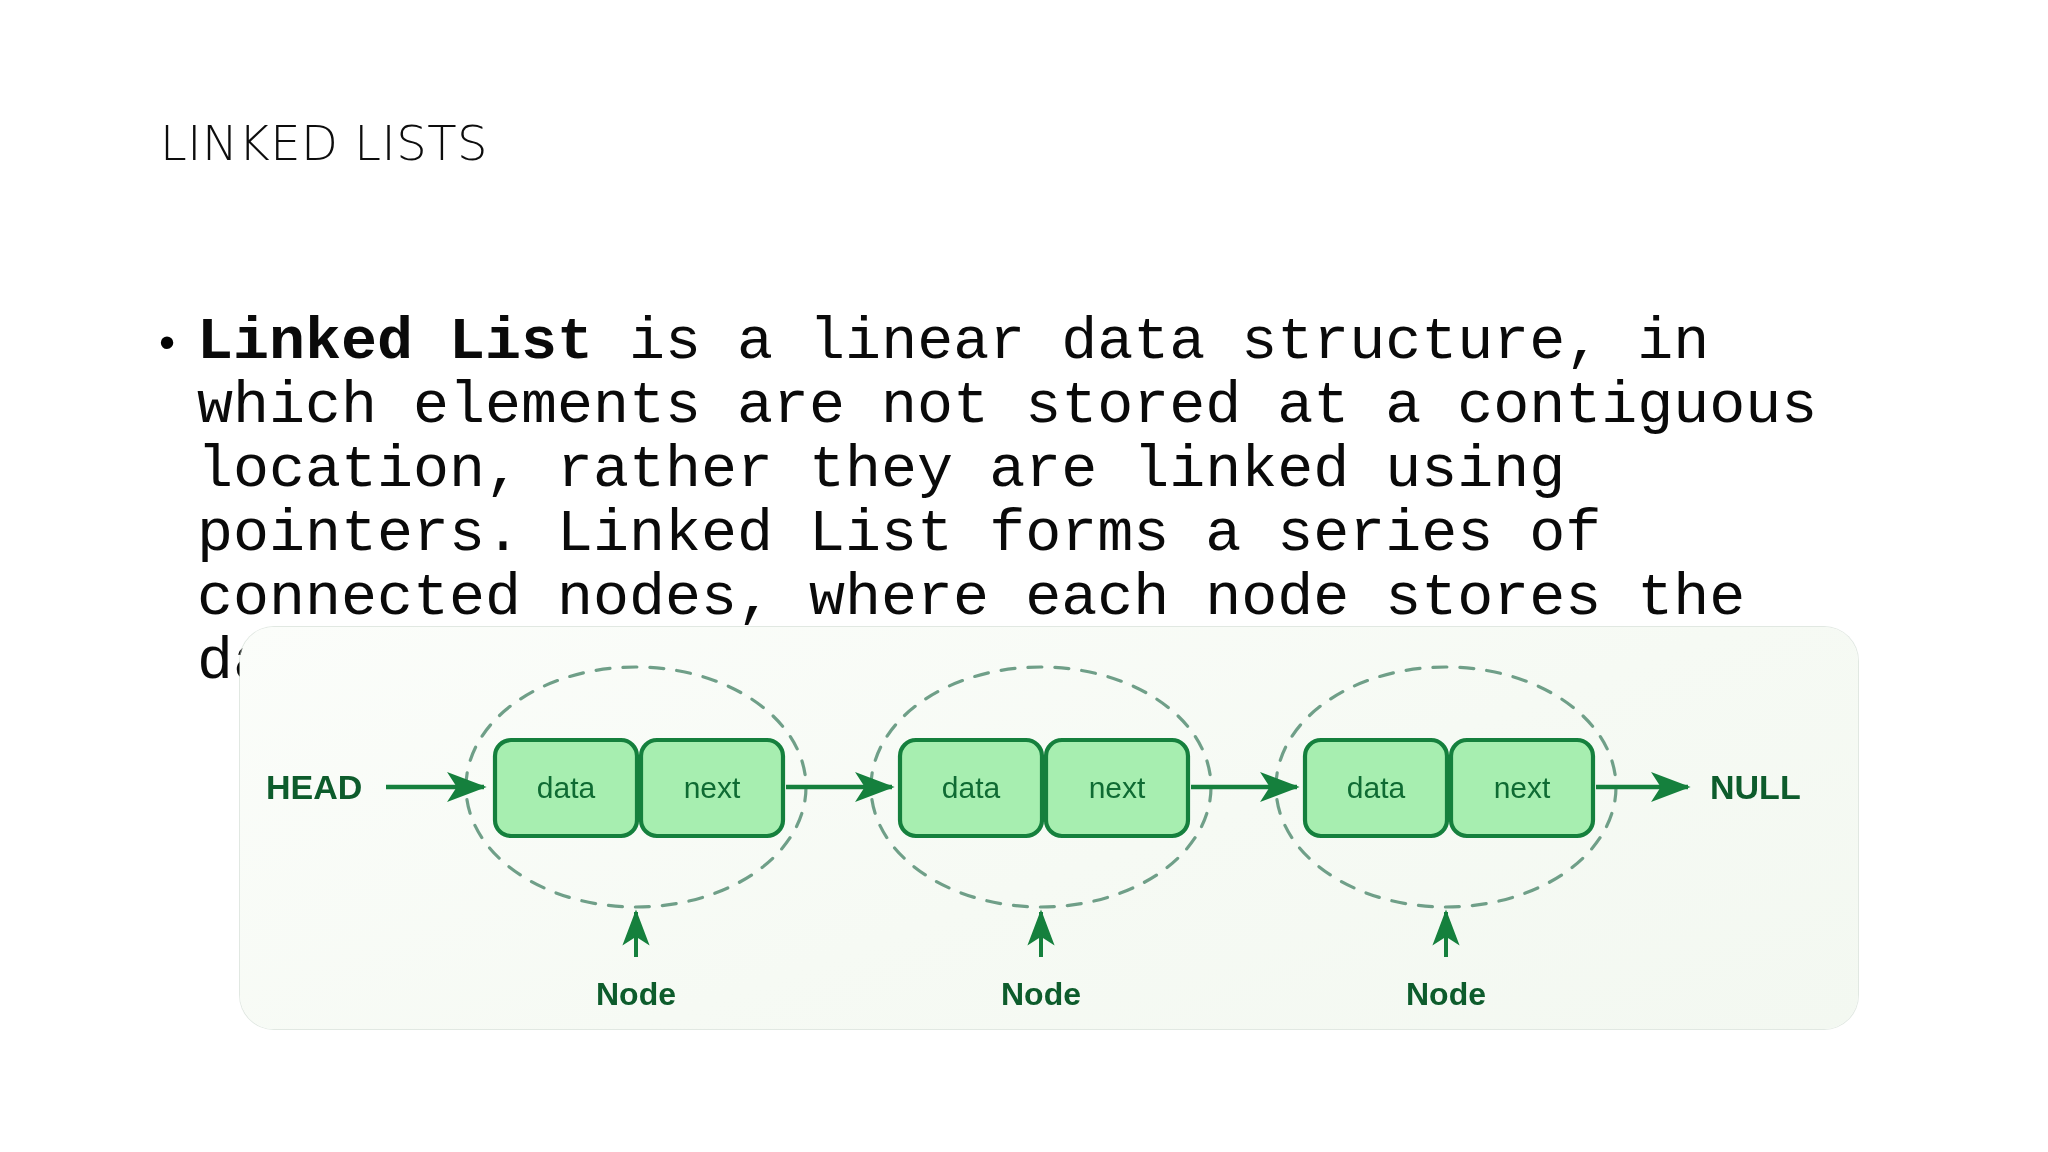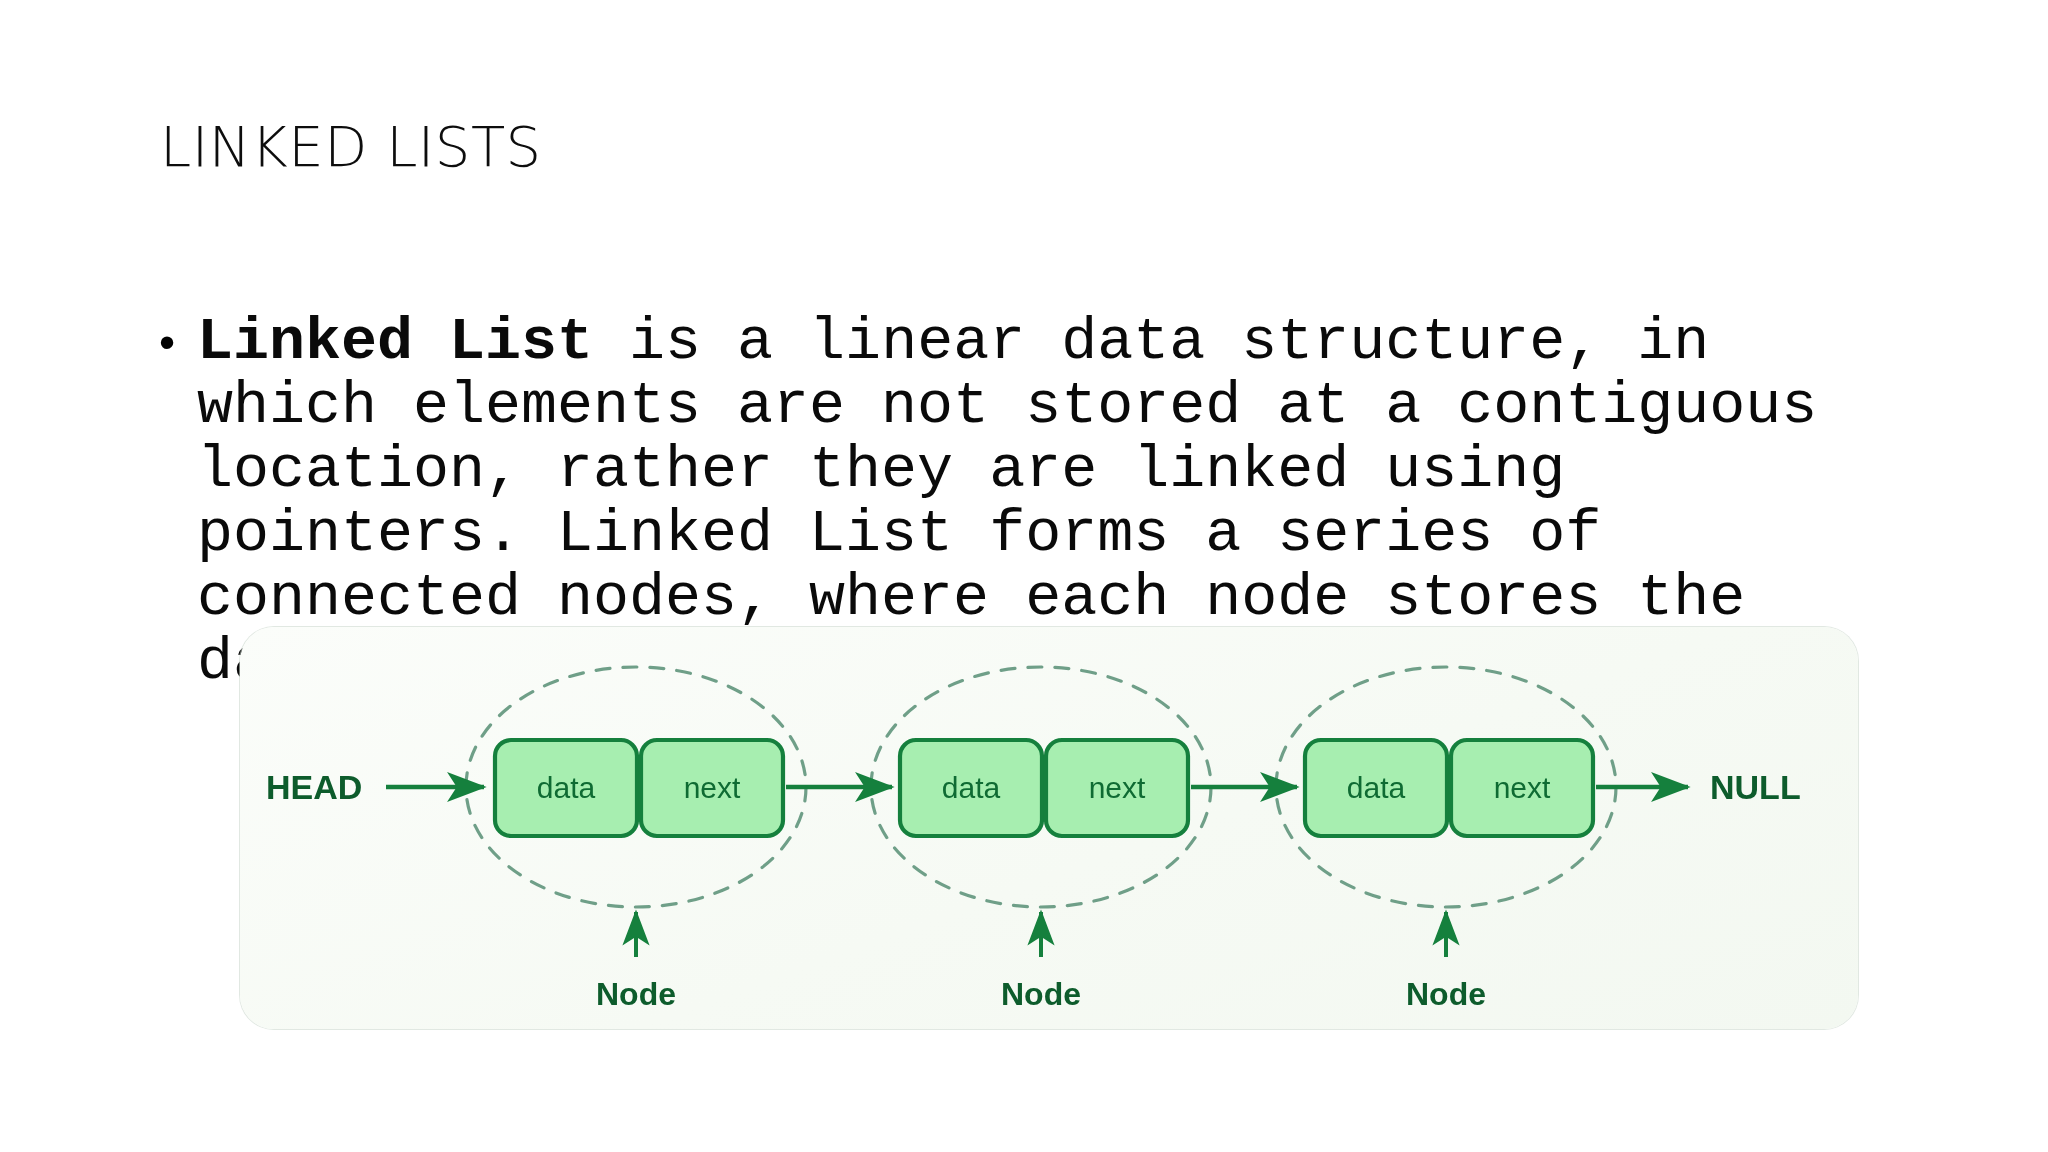--- a/index.html
+++ b/index.html
@@ -15,21 +15,21 @@
     font-family: "Liberation Sans", sans-serif;
     color: #000000;
   }
 
   
   #slide-title {
     position: absolute;
     left: 160px;
     top: 118px;
     font-family: "DejaVu Sans", sans-serif;
-    font-size: 56px;
+    font-size: 48px;
     font-weight: 300;
     letter-spacing: 0.5px;
     line-height: 1.05;
     color: #0d0d0d;
     white-space: nowrap;
   }
 
   
   #body-block {
     position: absolute;

